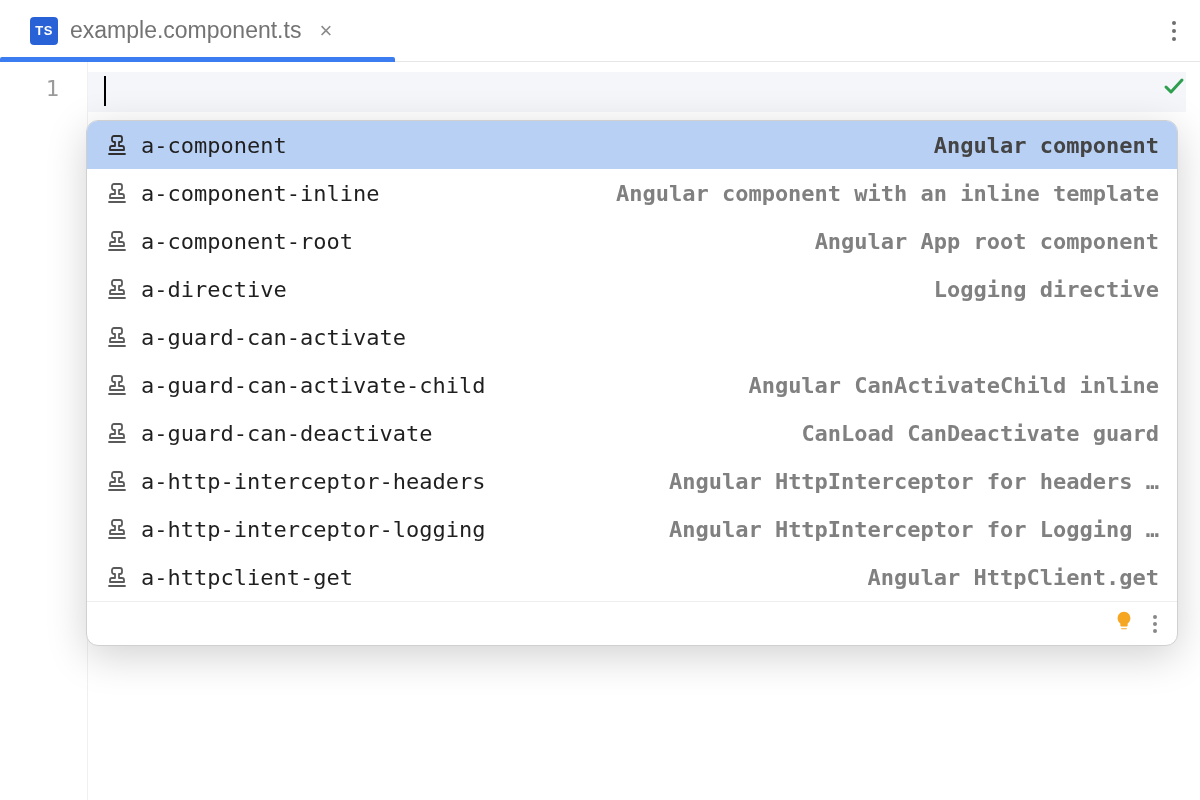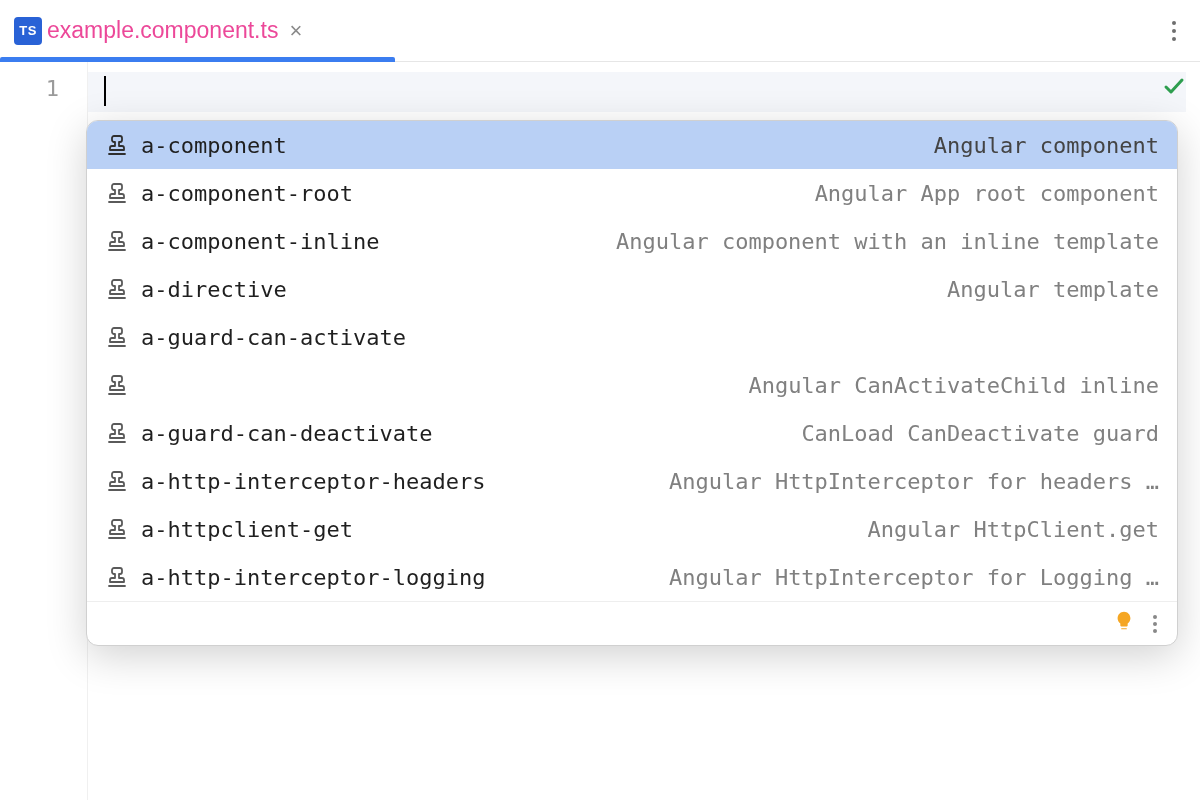--- a/index.html
+++ b/index.html
@@ -15,25 +15,26 @@
     display: flex;
     align-items: center;
     height: 62px;
     border-bottom: 1px solid #e6e6e6;
     padding: 0 8px 0 0;
     position: relative;
   }
   .tab {
     display: flex;
     align-items: center;
-    gap: 5px;
+    gap: 12px;
     padding: 0 14px;
     height: 62px;
     cursor: pointer;
     position: relative;
+    margin-left: 16px;
   }
   .tab-indicator {
     position: absolute;
     bottom: -1px;
     left: 0;
     height: 5px;
     width: 395px;
     background: #3b7df0;
     border-radius: 2px 2px 0 0;
   }
@@ -45,21 +46,21 @@
     color: #fff;
     font-size: 13px;
     font-weight: 700;
     display: flex;
     align-items: center;
     justify-content: center;
     letter-spacing: 0.5px;
   }
   .tab-title {
     font-size: 23px;
-    color: #ec4899;
+    color: #737373;
   }
   .tab-close {
     font-size: 22px;
     color: #8a8a8a;
     padding: 0 6px;
     cursor: pointer;
   }
   .tab-bar-spacer { flex: 1; }
   .tab-bar-more {
     font-size: 26px;
@@ -154,20 +155,21 @@
   .completion-name {
     color: #1f1f1f;
     white-space: nowrap;
   }
   .completion-spacer { flex: 1; min-width: 10px; }
   .completion-desc {
     color: #808080;
     white-space: nowrap;
     overflow: hidden;
     text-overflow: clip;
+    font-weight: bold;
   }
   .completion-item.selected .completion-desc { color: #444; }
   .completion-footer {
     display: flex;
     align-items: center;
     justify-content: flex-end;
     height: 44px;
     padding: 0 14px;
     gap: 12px;
     border-top: 1px solid #eee;
@@ -232,63 +234,64 @@
         <span class="completion-spacer"></span>
         <span class="completion-desc">Angular component</span>
       </div>
       <div class="completion-item">
         <span class="completion-icon">
           <svg class="live-template" viewBox="0 0 24 24" fill="none" stroke="currentColor" stroke-width="1.8" stroke-linecap="round" stroke-linejoin="round">
             <path d="M9 3h6a2 2 0 0 1 2 2v2a2 2 0 0 1-2 2h-1v4h3a2 2 0 0 1 2 2v2H5v-2a2 2 0 0 1 2-2h3V9H9a2 2 0 0 1-2-2V5a2 2 0 0 1 2-2z"></path>
             <line x1="4" y1="21" x2="20" y2="21"></line>
           </svg>
         </span>
+        <span class="completion-name">a-component-inline</span>
+        <span class="completion-spacer"></span>
+        <span class="completion-desc">Angular component with an inline template</span>
+      </div>
+      <div class="completion-item">
+        <span class="completion-icon">
+          <svg class="live-template" viewBox="0 0 24 24" fill="none" stroke="currentColor" stroke-width="1.8" stroke-linecap="round" stroke-linejoin="round">
+            <path d="M9 3h6a2 2 0 0 1 2 2v2a2 2 0 0 1-2 2h-1v4h3a2 2 0 0 1 2 2v2H5v-2a2 2 0 0 1 2-2h3V9H9a2 2 0 0 1-2-2V5a2 2 0 0 1 2-2z"></path>
+            <line x1="4" y1="21" x2="20" y2="21"></line>
+          </svg>
+        </span>
         <span class="completion-name">a-component-root</span>
         <span class="completion-spacer"></span>
         <span class="completion-desc">Angular App root component</span>
       </div>
       <div class="completion-item">
         <span class="completion-icon">
           <svg class="live-template" viewBox="0 0 24 24" fill="none" stroke="currentColor" stroke-width="1.8" stroke-linecap="round" stroke-linejoin="round">
             <path d="M9 3h6a2 2 0 0 1 2 2v2a2 2 0 0 1-2 2h-1v4h3a2 2 0 0 1 2 2v2H5v-2a2 2 0 0 1 2-2h3V9H9a2 2 0 0 1-2-2V5a2 2 0 0 1 2-2z"></path>
             <line x1="4" y1="21" x2="20" y2="21"></line>
           </svg>
         </span>
-        <span class="completion-name">a-component-inline</span>
-        <span class="completion-spacer"></span>
-        <span class="completion-desc">Angular component with an inline template</span>
-      </div>
-      <div class="completion-item">
-        <span class="completion-icon">
-          <svg class="live-template" viewBox="0 0 24 24" fill="none" stroke="currentColor" stroke-width="1.8" stroke-linecap="round" stroke-linejoin="round">
-            <path d="M9 3h6a2 2 0 0 1 2 2v2a2 2 0 0 1-2 2h-1v4h3a2 2 0 0 1 2 2v2H5v-2a2 2 0 0 1 2-2h3V9H9a2 2 0 0 1-2-2V5a2 2 0 0 1 2-2z"></path>
-            <line x1="4" y1="21" x2="20" y2="21"></line>
-          </svg>
-        </span>
         <span class="completion-name">a-directive</span>
         <span class="completion-spacer"></span>
-        <span class="completion-desc">Angular template</span>
+        <span class="completion-desc">Logging directive</span>
       </div>
       <div class="completion-item">
         <span class="completion-icon">
           <svg class="live-template" viewBox="0 0 24 24" fill="none" stroke="currentColor" stroke-width="1.8" stroke-linecap="round" stroke-linejoin="round">
             <path d="M9 3h6a2 2 0 0 1 2 2v2a2 2 0 0 1-2 2h-1v4h3a2 2 0 0 1 2 2v2H5v-2a2 2 0 0 1 2-2h3V9H9a2 2 0 0 1-2-2V5a2 2 0 0 1 2-2z"></path>
             <line x1="4" y1="21" x2="20" y2="21"></line>
           </svg>
         </span>
         <span class="completion-name">a-guard-can-activate</span>
         <span class="completion-spacer"></span>
       </div>
       <div class="completion-item">
         <span class="completion-icon">
           <svg class="live-template" viewBox="0 0 24 24" fill="none" stroke="currentColor" stroke-width="1.8" stroke-linecap="round" stroke-linejoin="round">
             <path d="M9 3h6a2 2 0 0 1 2 2v2a2 2 0 0 1-2 2h-1v4h3a2 2 0 0 1 2 2v2H5v-2a2 2 0 0 1 2-2h3V9H9a2 2 0 0 1-2-2V5a2 2 0 0 1 2-2z"></path>
             <line x1="4" y1="21" x2="20" y2="21"></line>
           </svg>
         </span>
+        <span class="completion-name">a-guard-can-activate-child</span>
         <span class="completion-spacer"></span>
         <span class="completion-desc">Angular CanActivateChild inline</span>
       </div>
       <div class="completion-item">
         <span class="completion-icon">
           <svg class="live-template" viewBox="0 0 24 24" fill="none" stroke="currentColor" stroke-width="1.8" stroke-linecap="round" stroke-linejoin="round">
             <path d="M9 3h6a2 2 0 0 1 2 2v2a2 2 0 0 1-2 2h-1v4h3a2 2 0 0 1 2 2v2H5v-2a2 2 0 0 1 2-2h3V9H9a2 2 0 0 1-2-2V5a2 2 0 0 1 2-2z"></path>
             <line x1="4" y1="21" x2="20" y2="21"></line>
           </svg>
         </span>
@@ -307,34 +310,34 @@
         <span class="completion-spacer"></span>
         <span class="completion-desc">Angular HttpInterceptor for headers …</span>
       </div>
       <div class="completion-item">
         <span class="completion-icon">
           <svg class="live-template" viewBox="0 0 24 24" fill="none" stroke="currentColor" stroke-width="1.8" stroke-linecap="round" stroke-linejoin="round">
             <path d="M9 3h6a2 2 0 0 1 2 2v2a2 2 0 0 1-2 2h-1v4h3a2 2 0 0 1 2 2v2H5v-2a2 2 0 0 1 2-2h3V9H9a2 2 0 0 1-2-2V5a2 2 0 0 1 2-2z"></path>
             <line x1="4" y1="21" x2="20" y2="21"></line>
           </svg>
         </span>
+        <span class="completion-name">a-http-interceptor-logging</span>
+        <span class="completion-spacer"></span>
+        <span class="completion-desc">Angular HttpInterceptor for Logging …</span>
+      </div>
+      <div class="completion-item">
+        <span class="completion-icon">
+          <svg class="live-template" viewBox="0 0 24 24" fill="none" stroke="currentColor" stroke-width="1.8" stroke-linecap="round" stroke-linejoin="round">
+            <path d="M9 3h6a2 2 0 0 1 2 2v2a2 2 0 0 1-2 2h-1v4h3a2 2 0 0 1 2 2v2H5v-2a2 2 0 0 1 2-2h3V9H9a2 2 0 0 1-2-2V5a2 2 0 0 1 2-2z"></path>
+            <line x1="4" y1="21" x2="20" y2="21"></line>
+          </svg>
+        </span>
         <span class="completion-name">a-httpclient-get</span>
         <span class="completion-spacer"></span>
         <span class="completion-desc">Angular HttpClient.get</span>
-      </div>
-      <div class="completion-item">
-        <span class="completion-icon">
-          <svg class="live-template" viewBox="0 0 24 24" fill="none" stroke="currentColor" stroke-width="1.8" stroke-linecap="round" stroke-linejoin="round">
-            <path d="M9 3h6a2 2 0 0 1 2 2v2a2 2 0 0 1-2 2h-1v4h3a2 2 0 0 1 2 2v2H5v-2a2 2 0 0 1 2-2h3V9H9a2 2 0 0 1-2-2V5a2 2 0 0 1 2-2z"></path>
-            <line x1="4" y1="21" x2="20" y2="21"></line>
-          </svg>
-        </span>
-        <span class="completion-name">a-http-interceptor-logging</span>
-        <span class="completion-spacer"></span>
-        <span class="completion-desc">Angular HttpInterceptor for Logging …</span>
       </div>
     </div>
   <div class="completion-footer">
     <div class="bulb-icon">
       <svg width="22" height="22" viewBox="0 0 24 24" fill="#f5a623">
           <path d="M9 21h6v-1H9v1zm3-19C8.14 2 5 5.14 5 9c0 2.38 1.19 4.47 3 5.74V17c0 .55.45 1 1 1h6c.55 0 1-.45 1-1v-2.26c1.81-1.27 3-3.36 3-5.74 0-3.86-3.14-7-7-7z"></path>
         </svg>
     </div>
     <div class="footer-more">
       <span></span>

